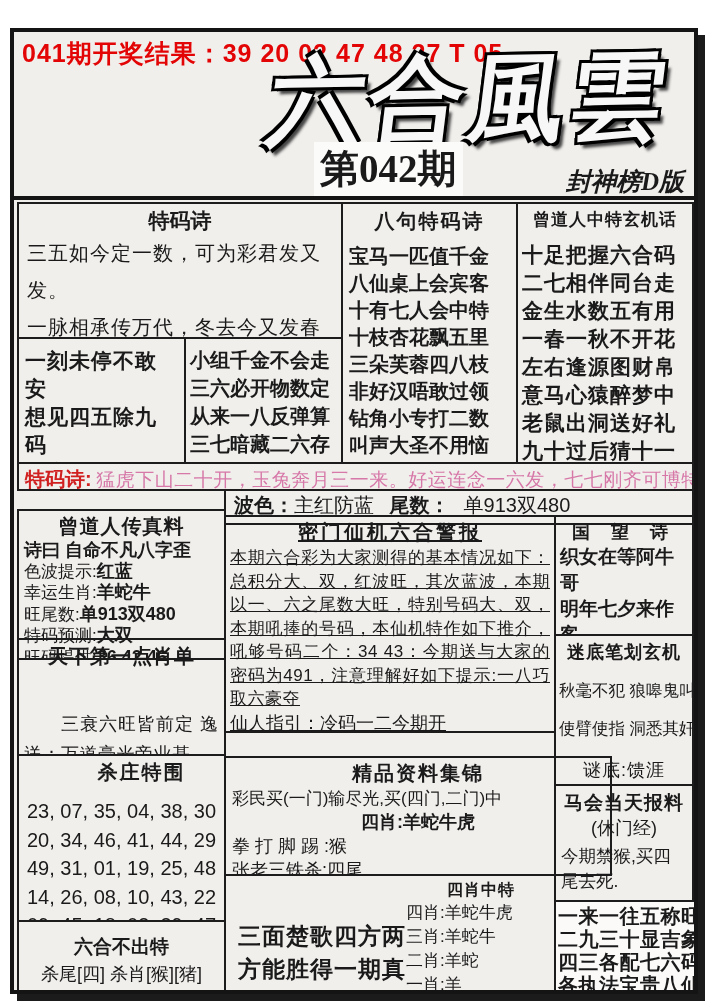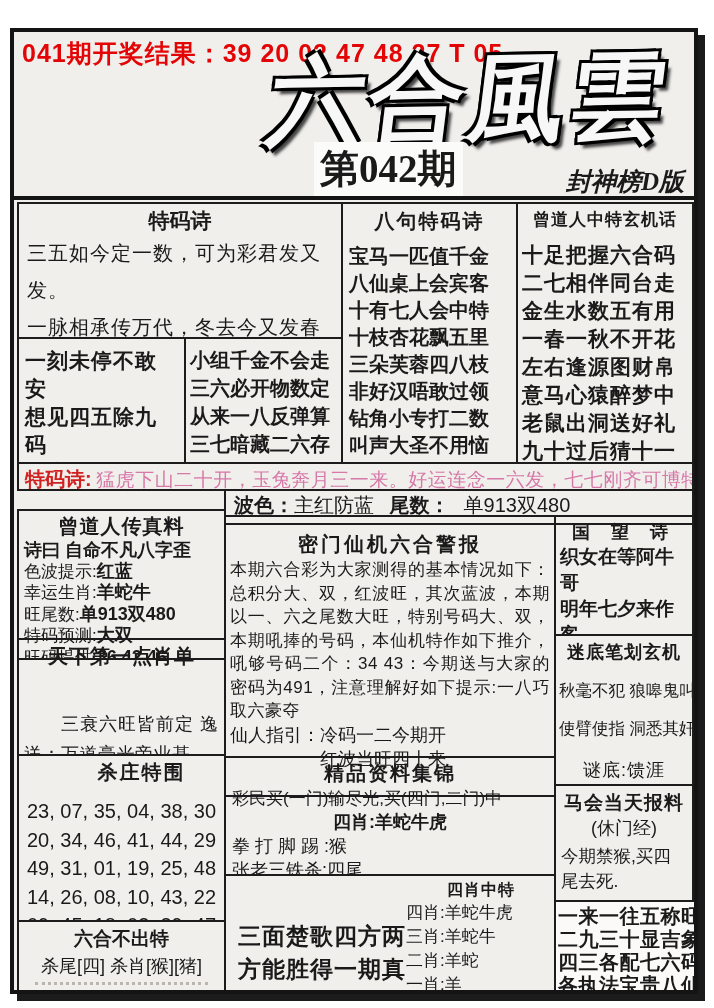--- a/index.html
+++ b/index.html
@@ -73,35 +73,35 @@
   .zhuanzhen .l { font-size:17px; line-height:20.5px; white-space:nowrap; }
   .zhuanzhen .big { font-size:18px; font-weight:600; }
   .tianxia { left:3px; top:606px; width:209px; height:118px; padding:3px 5px; }
   .tianxia .t { font-size:20px; letter-spacing:1px; }
   .tianxia .l1 { font-size:18px; margin-top:42px; text-align:right; letter-spacing:1px; }
   .tianxia .l2 { font-size:18px; margin-top:6px; letter-spacing:0.5px; }
   .shazhuang { left:3px; top:722px; width:209px; height:168px; padding:3px 0; }
   .shazhuang .t { font-size:20px; letter-spacing:2px;padding-left:40px; }
   .shazhuang .r { font-size:20px; line-height:26.5px; text-align:center; margin-top:2px; }
   .buchute { left:3px; top:888px; width:209px; height:74px; padding:4px 2px; }
-  .buchute .t { font-size:19px; }
+  .buchute .t { font-size:19px;margin-top:8px; }
   .buchute .l { font-size:18px; text-align:center; margin-top:2px; }
   .fade-line { height:8px; margin:4px 14px 0; border-top:3px dotted #b9b5af; }
 
   
   .bose { left:210px; top:457px; width:470px; height:36px; padding:1px 8px;
           font-size:20px; white-space:nowrap; }
   .bose b { font-weight:600; }
-  .mimen { left:210px; top:483px; width:332px; height:282px; padding:14px 4px; }
+  .mimen { left:210px; top:483px; width:332px; height:218px; padding:2px 4px;text-decoration:underline; }
   .mimen .t { font-size:20px; letter-spacing:3px; }
   .mimen .body { font-size:17px; line-height:23.5px; text-align:justify; letter-spacing:0.5px; }
   .guide { display:flex; font-size:18px; line-height:24px; }
   .guide .gl { white-space:nowrap; font-weight:500; }
   .guide .gv { font-weight:500; }
-  .jingpin { left:210px; top:724px; width:332px; height:120px; padding:2px 6px; }
+  .jingpin { left:210px; top:724px; width:388px; height:120px; padding:2px 6px; }
   .jingpin .t { font-size:20px; letter-spacing:2px; }
   .jingpin .l1 { font-size:17px; white-space:nowrap; }
   .jingpin .lc { font-size:18px; text-align:center; font-weight:600; }
   .jingpin .r { font-size:18px; line-height:24px; }
   .sanmian { left:224px; top:888px; width:200px; height:66px; }
   .sanmian .l { font-size:23px; line-height:33px; font-weight:600; letter-spacing:1px; }
   .sixiao { left:392px; top:848px; width:150px; height:116px; }
   .sixiao .t { font-size:16px; font-weight:600; text-align:center; letter-spacing:1px; }
   .sixiao .r { font-size:17px; line-height:24px; font-weight:500; }
 

